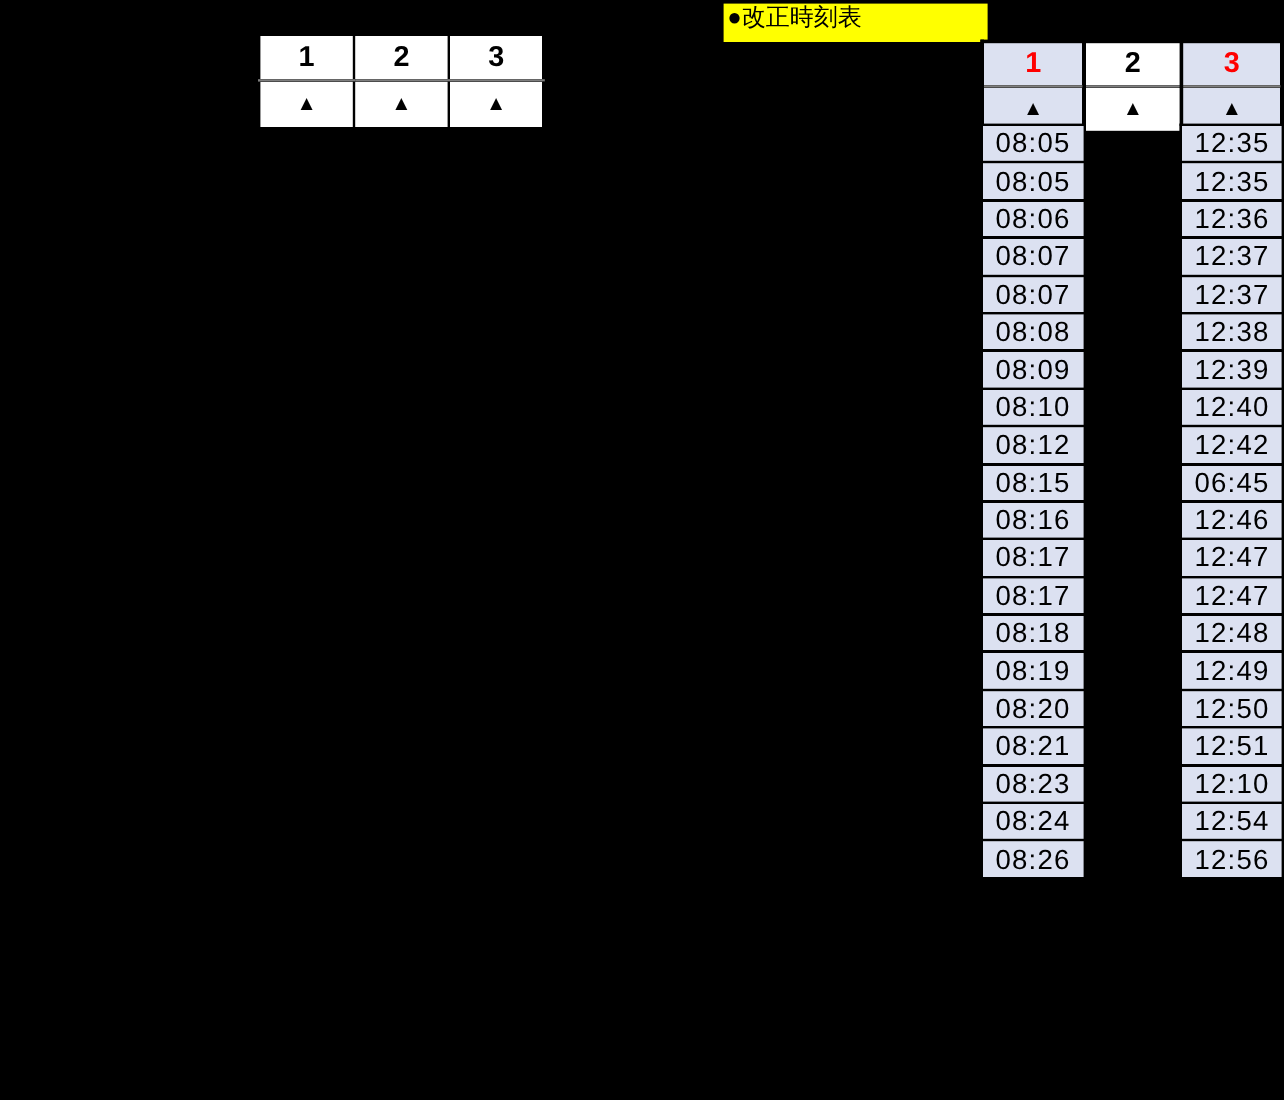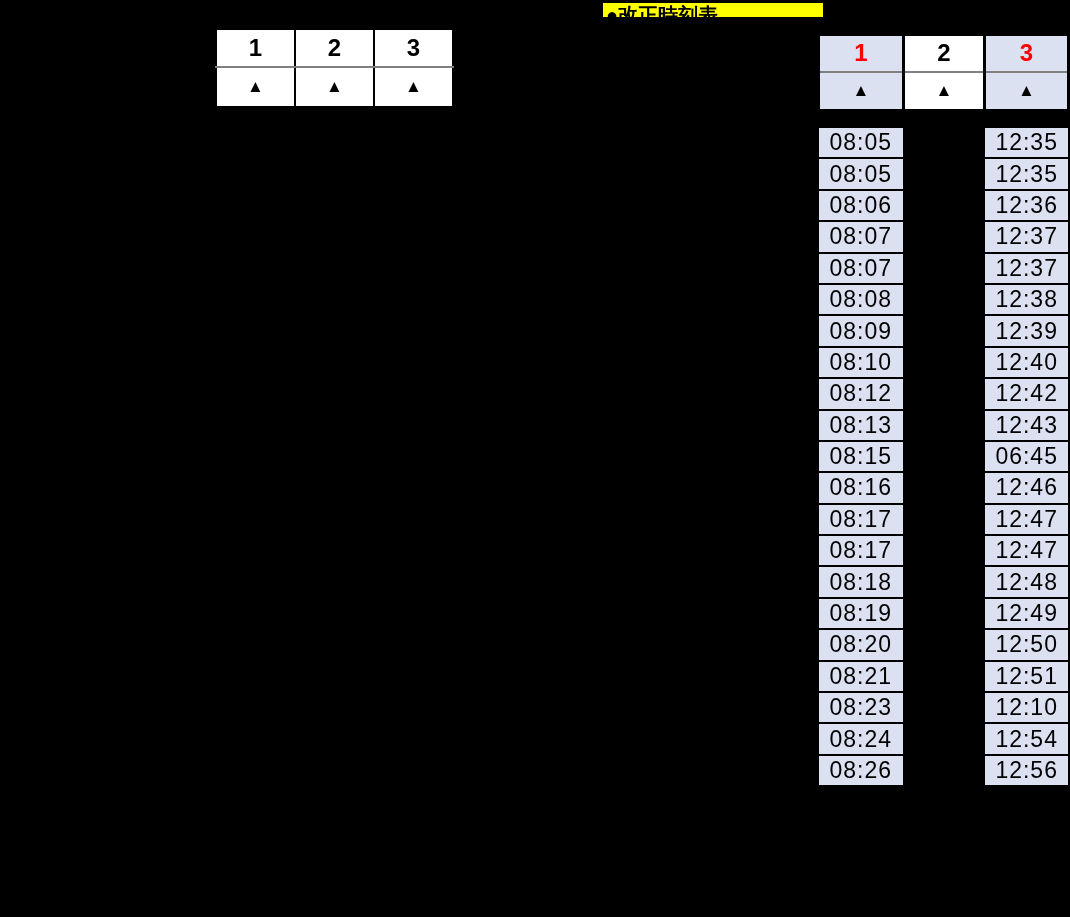--- a/index.html
+++ b/index.html
@@ -18,23 +18,23 @@
     background: var(--page-bg);
     overflow: hidden;
     position: relative;
     font-family: "Liberation Sans", sans-serif;
     color: var(--text-black);
   }
 
   
   .title-bar {
     position: absolute; left: 603px; top: 3px;
-    width: 220px; height: 14px;
+    width: 220px; height: 32px;
     background: var(--title-yellow);
-    font-size: 20px; font-weight: bold;
+    font-size: 20px; font-weight: normal;
     line-height: 25px; padding-left: 3px;
     white-space: nowrap; overflow: hidden;
   }
 
   table { border-collapse: collapse; table-layout: fixed; }
   td { text-align: center; vertical-align: middle; padding: 0; overflow: hidden; }
 
   
   .legend-table { position: absolute; left: 215px; top: 28px; }
   .legend-table td {
@@ -62,21 +62,21 @@
   }
   .tt-header .arrow-row td {
     height: 39px; font-size: 17px;
     border-top: 2px solid var(--divider-gray);
   }
   .bg-lav { background: var(--cell-lavender); }
   .bg-white { background: var(--cell-white); }
   .fg-red { color: var(--header-red); }
 
   
-  .tt-body { position: absolute; left: 817px; top: 126px; }
+  .tt-body { position: absolute; left: 817px; top: 103px; }
   .tt-body col.c1 { width: 86px; }
   .tt-body col.c2 { width: 82px; }
   .tt-body col.c3 { width: 85px; }
   .tt-body td { height: 31.4px; }
   .tt-body td.time-cell {
     background: var(--cell-lavender);
     border: 2px solid #000;
     font-size: 23px;
     letter-spacing: 1px;
     white-space: nowrap;
@@ -169,25 +169,20 @@
         <td class="time-cell">08:10</td>
         <td class="empty-cell"></td>
         <td class="time-cell">12:40</td>
       </tr>
       <tr>
         <td class="time-cell">08:12</td>
         <td class="empty-cell"></td>
         <td class="time-cell">12:42</td>
       </tr>
       <tr>
-        <td class="time-cell">08:13</td>
-        <td class="empty-cell"></td>
-        <td class="time-cell">12:43</td>
-      </tr>
-      <tr>
         <td class="time-cell">08:15</td>
         <td class="empty-cell"></td>
         <td class="time-cell">06:45</td>
       </tr>
       <tr>
         <td class="time-cell">08:16</td>
         <td class="empty-cell"></td>
         <td class="time-cell">12:46</td>
       </tr>
       <tr>

